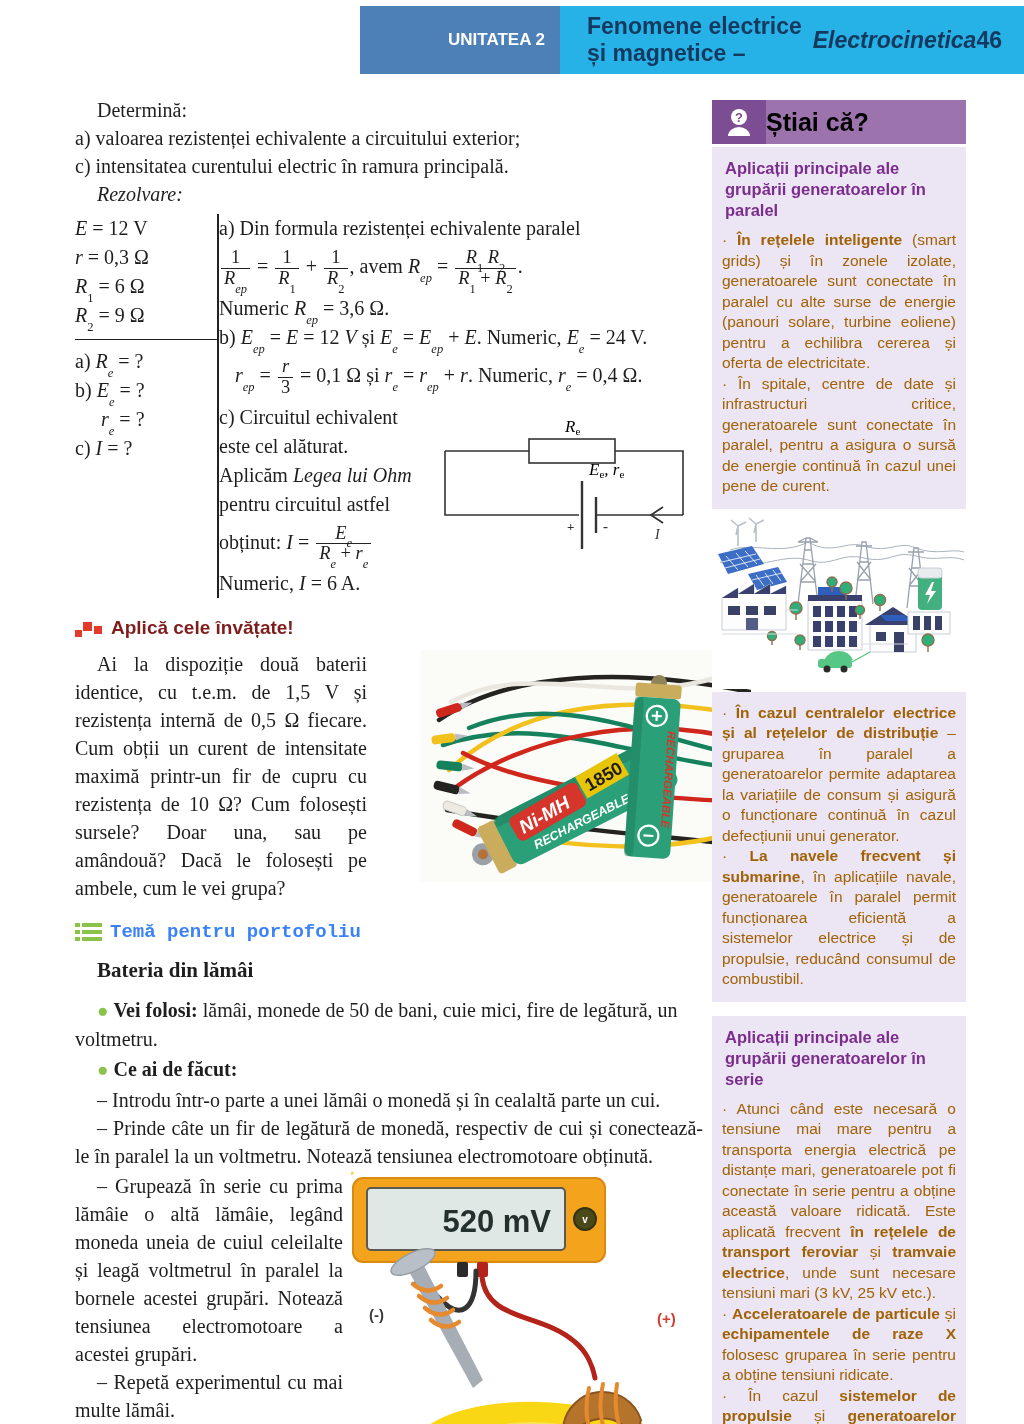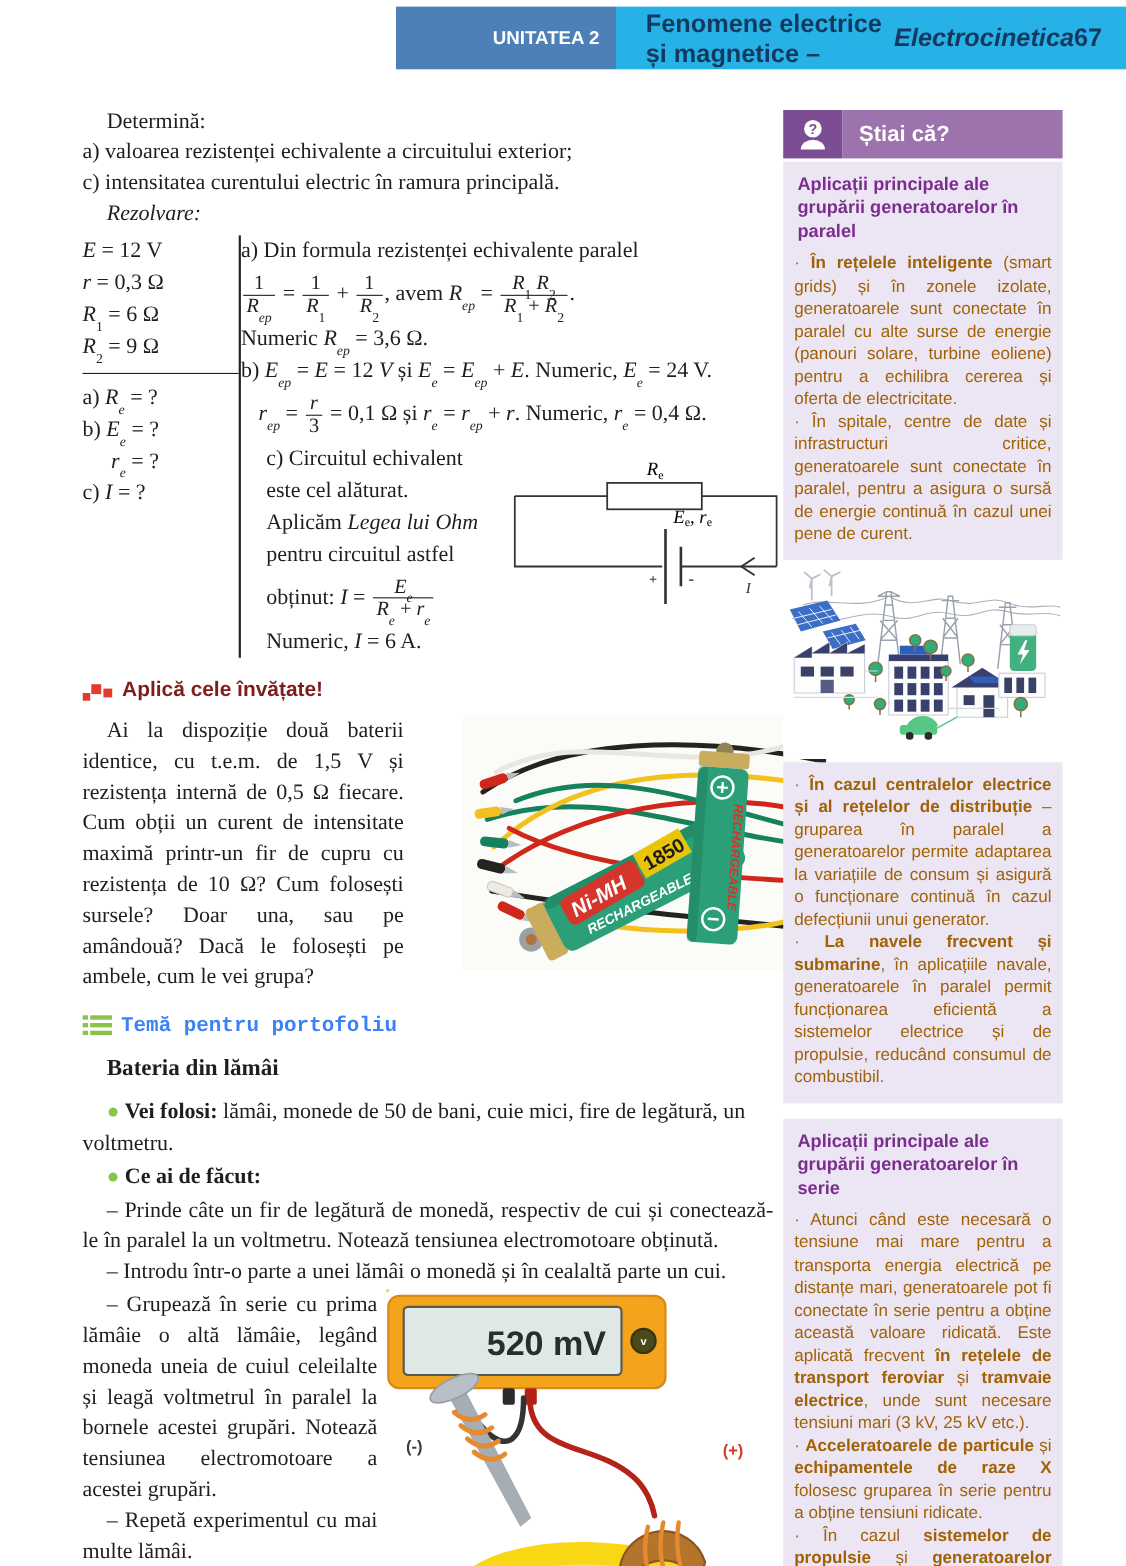--- a/index.html
+++ b/index.html
@@ -1,21 +1,21 @@
 <!DOCTYPE html>
 <html><head>
 <meta charset="utf-8">
 <style>
   html,body{margin:0;padding:0;}
   body{width:1024px;height:1424px;position:relative;background:#fff;
        font-family:"Liberation Serif",serif;color:#1e1e1e;overflow:hidden;}
   p{margin:0;}
 
   
-  .page-header{position:absolute;top:6px;left:360px;width:664px;height:57px;display:flex;
+  .page-header{position:absolute;top:6px;left:360px;width:664px;height:68px;display:flex;
                font-family:"Liberation Sans",sans-serif;}
   .unit-box{width:200px;background:#4d80b7;color:#fff;font-weight:bold;font-size:17px;
             display:flex;align-items:center;justify-content:flex-end;padding-right:15px;box-sizing:border-box;}
   .title-box{flex:1;background:#27b2e7;color:#14395f;display:flex;align-items:center;
              font-weight:bold;font-size:23px;padding-left:27px;box-sizing:border-box;}
   .title-box .ital{font-style:italic;}
   .page-num{margin-left:auto;padding-right:22px;}
 
   
   .main{position:absolute;left:75px;top:96px;width:628px;font-size:20px;line-height:28px;}
@@ -29,21 +29,21 @@
   .frac .num{padding:0 3px;}
   .frac .den{border-top:1.4px solid #222;padding:0 3px;}
 
   .solve{display:flex;margin-top:6px;}
   .solve-left{width:142px;flex:none;line-height:29px;}
   .solve-left .rule{border-top:1.7px solid #222;margin:9px 0 7px;}
   .q-indent{padding-left:26px;}
   .solve-right{border-left:2px solid #222;flex:1;line-height:29px;}
   .solve-right .fline{margin:5px 0;}
   .b2{padding-left:16px;}
-  .c-flex{display:flex;margin-left:23px;}
+  .c-flex{display:flex;}
   .c-text{width:212px;flex:none;}
   .circuit-wrap{flex:1;padding-top:12px;}
 
   
   .sec-head{display:flex;align-items:center;gap:8px;margin:16px 0 8px;
             font-family:"Liberation Sans",sans-serif;font-weight:bold;font-size:19px;}
   .sec-head.red{color:#7f1d1d;}
   .sec-head.green{color:#3b82f6;font-family:Liberation Mono, monospace;}
 
   .aplica-body{display:flex;gap:46px;}
@@ -57,39 +57,39 @@
   .step{text-indent:22px;text-align:justify;}
   .tema-bottom{display:flex;margin-top:2px;}
   .tema-steps{width:268px;flex:none;text-align:justify;}
   .lemon-wrap{flex:1;display:flex;justify-content:flex-end;}
 
   
   .sidebar{position:absolute;left:712px;top:100px;width:254px;
            font-family:"Liberation Sans",sans-serif;}
   .sb-header{display:flex;height:44px;}
   .sb-icon{width:54px;background:#7c4d92;display:flex;align-items:center;justify-content:center;}
-  .sb-title{flex:1;background:#9c73ad;color:#ffffff;font-weight:bold;font-size:20px;
-            display:flex;align-items:center;padding-left:15px;}
+  .sb-title{flex:1;background:#9c73ad;color:#000000;font-weight:bold;font-size:25px;
+            display:flex;align-items:center;}
   .sb-box{background:#ece5f3;padding:11px 10px 12px;margin-top:3px;box-sizing:border-box;}
   .sb-box.first{min-height:304px;}
   .sb-box.second{min-height:248px;}
   .sb-box.third{margin-top:14px;min-height:460px;}
   .sb-heading{color:#7b2d8e;font-weight:bold;font-size:16.5px;line-height:21px;margin:0 0 9px;padding-left:3px;}
   .sb-bullet{font-size:15.5px;line-height:20.5px;color:#a16207;text-align:justify;}
   .sb-img{background:#fff;padding:3px 0;}
 </style>
 </head>
 <body>
 
 <div class="page-header">
   <div class="unit-box">UNITATEA 2</div>
   <div class="title-box">
     <span>Fenomene electrice și magnetice – </span>
       <span class="ital">Electrocinetica</span>
-    <span class="page-num">67</span>
+    <span class="page-num">46</span>
   </div>
 </div>
 
 <div class="main">
 
   <p class="indent">Determină:</p>
   <p>a) valoarea rezistenței echivalente a circuitului exterior;</p>
   <p>c) intensitatea curentului electric în ramura principală.</p>
   <p class="indent it">Rezolvare:</p>
 
@@ -251,22 +251,22 @@
       </g>
     </svg>
     <span>Temă pentru portofoliu</span>
   </div>
 
   <p class="tema-title">Bateria din lămâi</p>
 
   <p class="bullet-line"><span class="dot">●</span> <span class="bd">Vei folosi:</span><span> lămâi, monede de 50 de bani, cuie mici, fire de legătură, un voltmetru.</span></p>
   <p class="bullet-line"><span class="dot">●</span> <span class="bd">Ce ai de făcut:</span></p>
 
+  <p class="step">– Introdu într-o parte a unei lămâi o monedă și în cealaltă parte un cui.</p>
   <p class="step">– Prinde câte un fir de legătură de monedă, respectiv de cui și conectează-le în paralel la un voltmetru. Notează tensiunea electromotoare obținută.</p>
-  <p class="step">– Introdu într-o parte a unei lămâi o monedă și în cealaltă parte un cui.</p>
 
   <div class="tema-bottom">
     <div class="tema-steps">
       <p class="step">– Grupează în serie cu prima lămâie o altă lămâie, legând moneda uneia de cuiul celeilalte și leagă voltmetrul în paralel la bornele acestei grupări. Notează tensiunea electromotoare a acestei grupări.</p>
       <p class="step">– Repetă experimentul cu mai multe lămâi.</p>
 
     </div>
     <div class="lemon-wrap">
       <svg width="352" height="362" viewBox="0 0 352 362">
 

